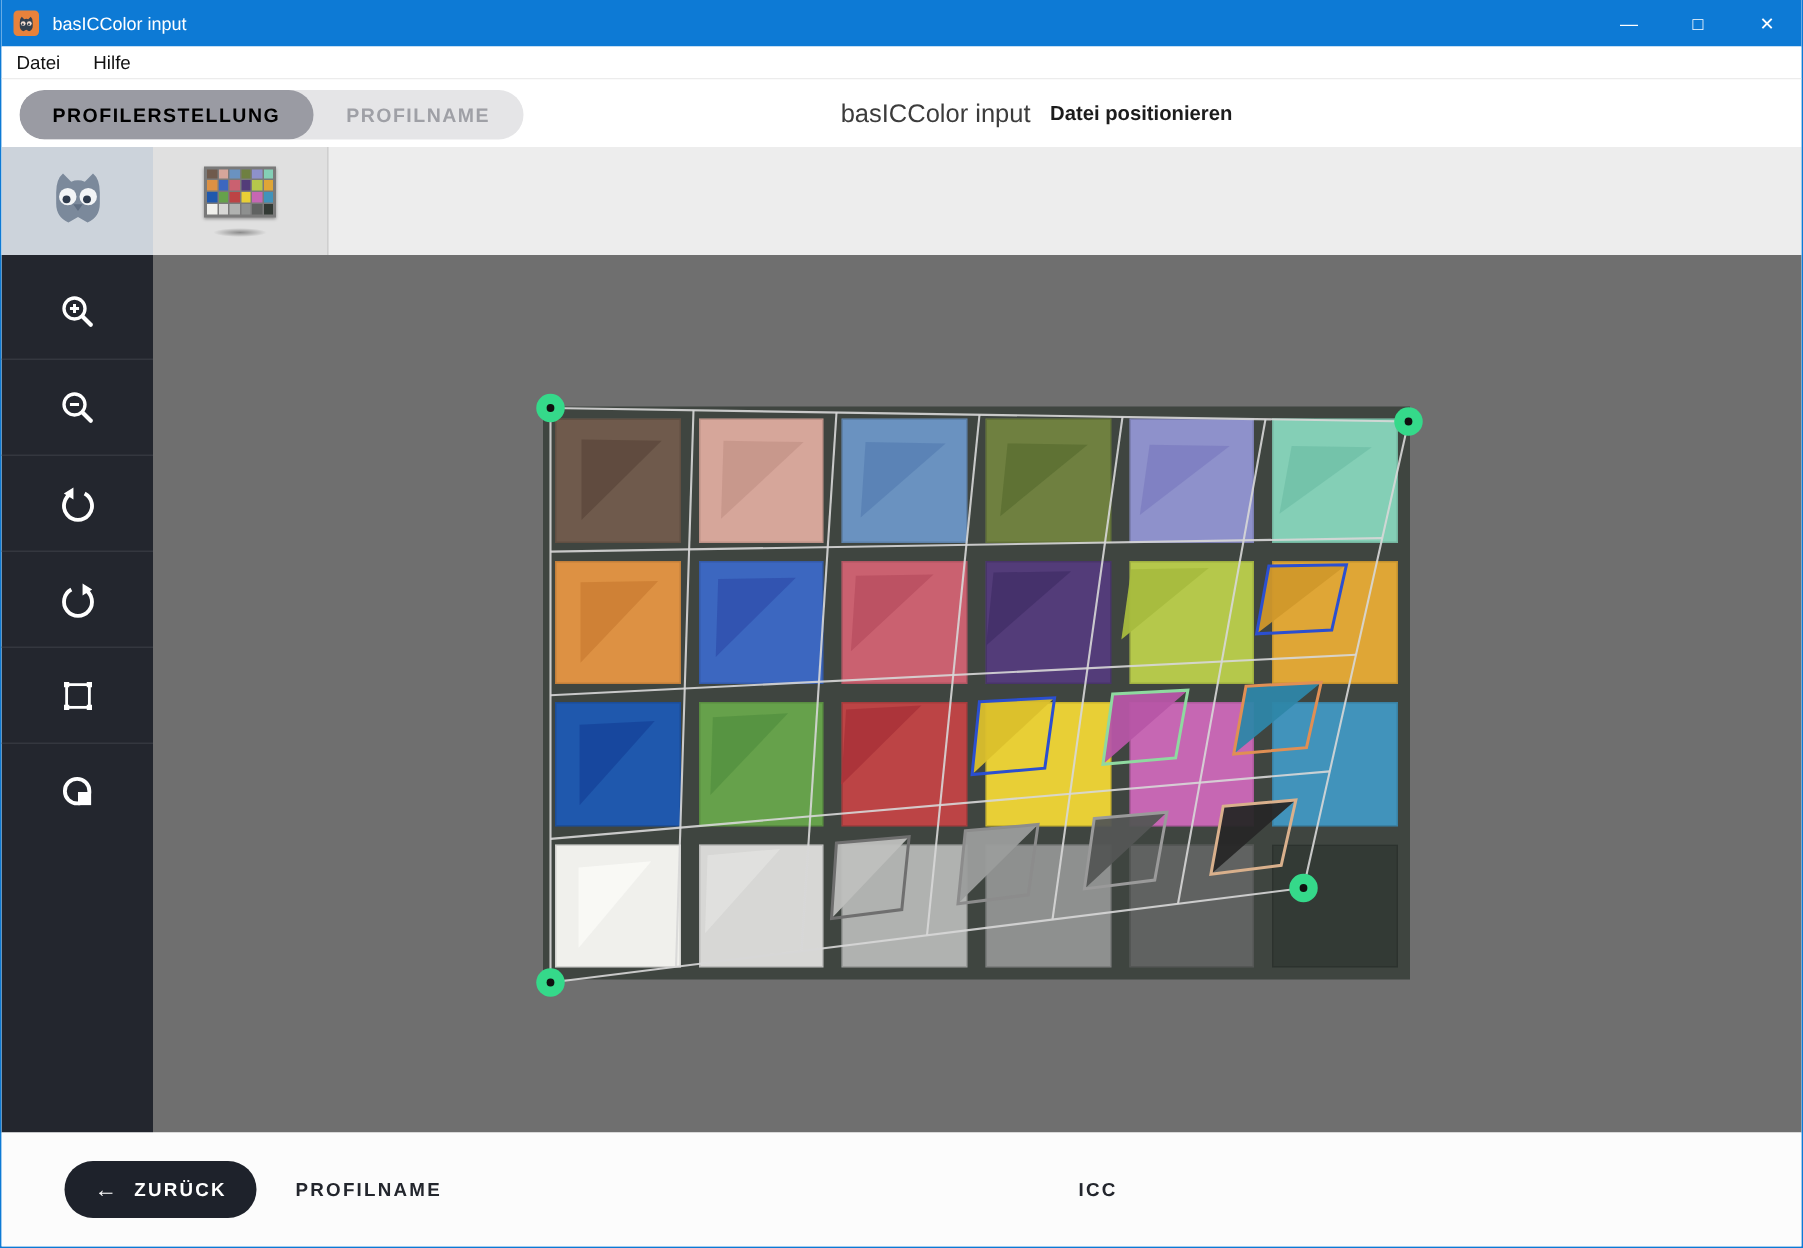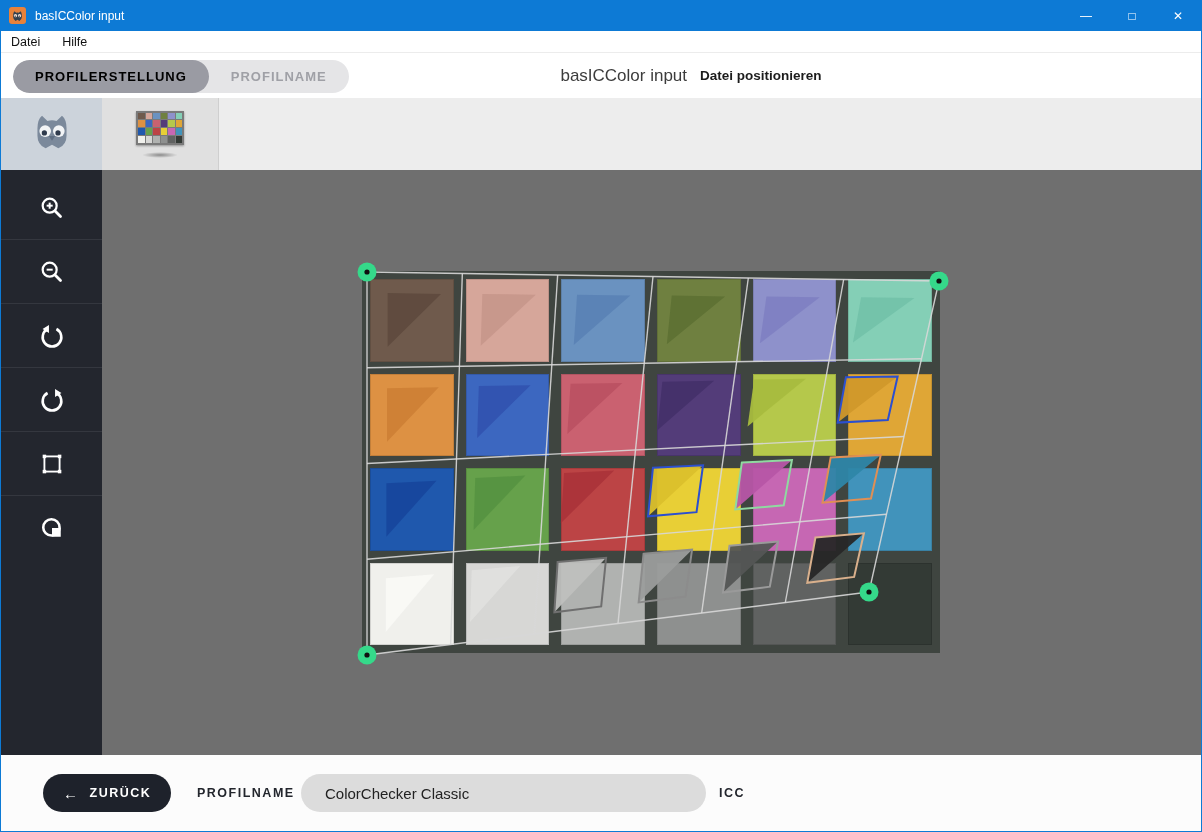--- a/index.html
+++ b/index.html
@@ -269,17 +269,16 @@
         </svg>
     </div>
   </div>
 
   <div class="footer">
     <button class="pillbtn btn-back">
       <span class="arrow">←</span>
       <span>ZURÜCK</span>
     </button>
     <span class="lbl lbl-profilname">PROFILNAME</span>
-    <input class="profile-input" type="text" value="ColorChecker Classic" style="">
     <span class="lbl lbl-icc">ICC</span>
   </div>
 
 </div>
 
 </body></html>

